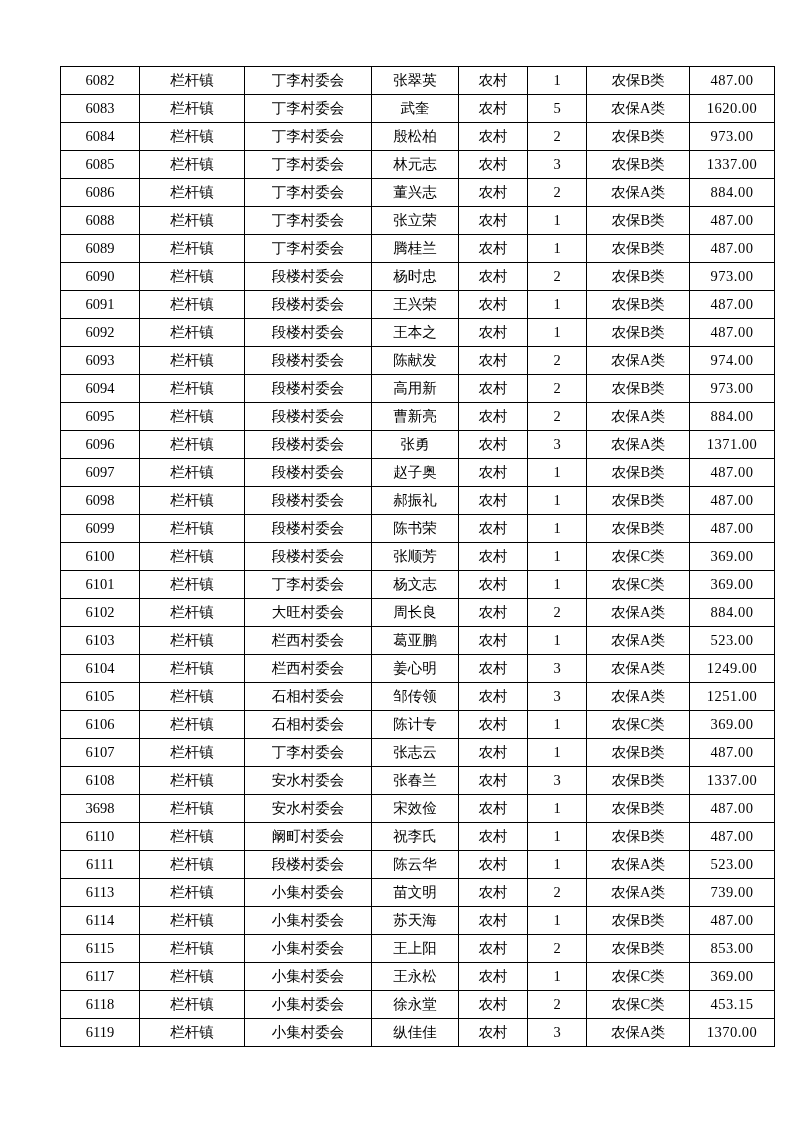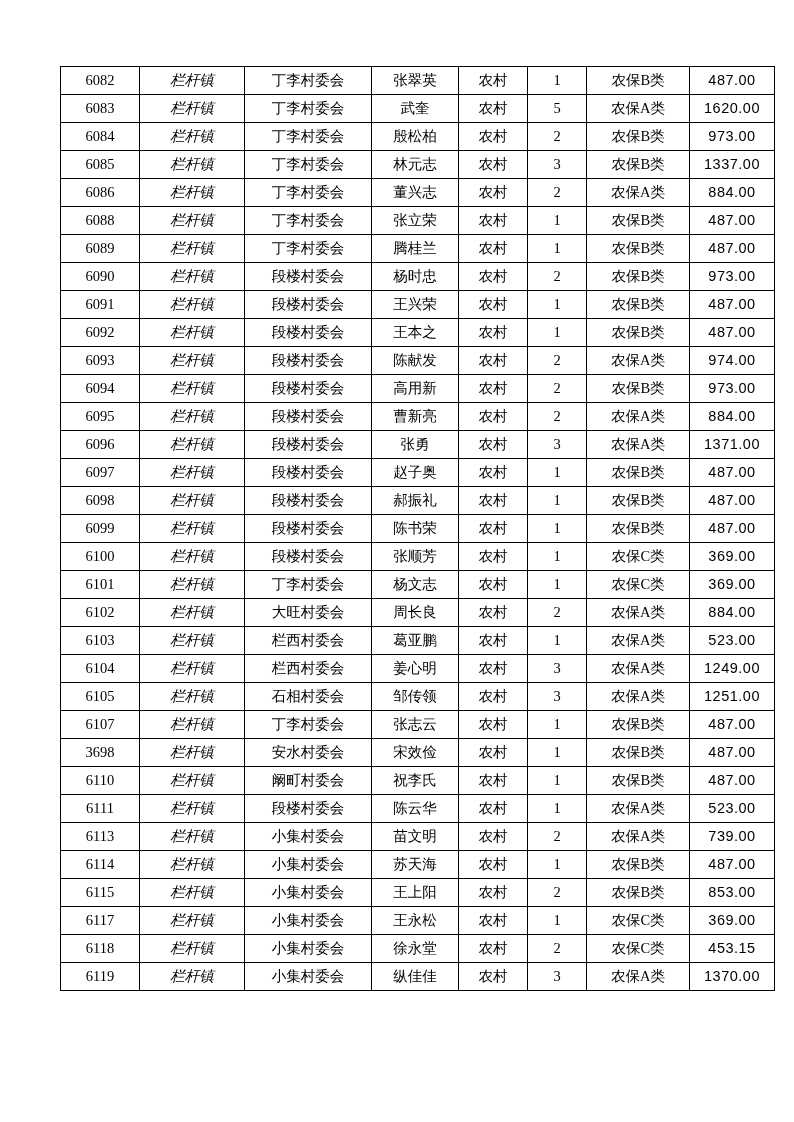--- a/index.html
+++ b/index.html
@@ -32,28 +32,28 @@
     height: 27px;
     line-height: 27px;
     padding: 0 2px;
     text-align: center;
     vertical-align: middle;
     font-size: 14.5px;
     white-space: nowrap;
     overflow: hidden;
   }
   td.col-id      { width: 74px; }
-  td.col-town    { width: 100px; font-style: italic; }
+  td.col-town    { width: 100px; }
   td.col-village { width: 122px; }
   td.col-name    { width: 82px; }
   td.col-type    { width: 64px; }
   td.col-count   { width: 54px; }
   td.col-cat     { width: 98px; }
   td.col-amount  { width: 80px; }
-  td.col-amount  { font-family: Liberation Sans, sans-serif; letter-spacing: 0.5px; margin-top: 32px; }
+  td.col-amount  { font-family: Liberation Serif, serif; letter-spacing: 0.5px; margin-top: 32px; }
 </style>
 </head>
 <body>
 
 <div class="page">
   <table class="data-table">
     <tbody>
         <tr>
           <td class="col-id">6082</td>
           <td class="col-town">栏杆镇</td>
@@ -278,28 +278,48 @@
           <td class="col-id">6105</td>
           <td class="col-town">栏杆镇</td>
           <td class="col-village">石相村委会</td>
           <td class="col-name">邹传领</td>
           <td class="col-type">农村</td>
           <td class="col-count">3</td>
           <td class="col-cat">农保A类</td>
           <td class="col-amount">1251.00</td>
         </tr>
         <tr>
+          <td class="col-id">6106</td>
+          <td class="col-town">栏杆镇</td>
+          <td class="col-village">石相村委会</td>
+          <td class="col-name">陈计专</td>
+          <td class="col-type">农村</td>
+          <td class="col-count">1</td>
+          <td class="col-cat">农保C类</td>
+          <td class="col-amount">369.00</td>
+        </tr>
+        <tr>
           <td class="col-id">6107</td>
           <td class="col-town">栏杆镇</td>
           <td class="col-village">丁李村委会</td>
           <td class="col-name">张志云</td>
           <td class="col-type">农村</td>
           <td class="col-count">1</td>
           <td class="col-cat">农保B类</td>
           <td class="col-amount">487.00</td>
+        </tr>
+        <tr>
+          <td class="col-id">6108</td>
+          <td class="col-town">栏杆镇</td>
+          <td class="col-village">安水村委会</td>
+          <td class="col-name">张春兰</td>
+          <td class="col-type">农村</td>
+          <td class="col-count">3</td>
+          <td class="col-cat">农保B类</td>
+          <td class="col-amount">1337.00</td>
         </tr>
         <tr>
           <td class="col-id">3698</td>
           <td class="col-town">栏杆镇</td>
           <td class="col-village">安水村委会</td>
           <td class="col-name">宋效俭</td>
           <td class="col-type">农村</td>
           <td class="col-count">1</td>
           <td class="col-cat">农保B类</td>
           <td class="col-amount">487.00</td>

